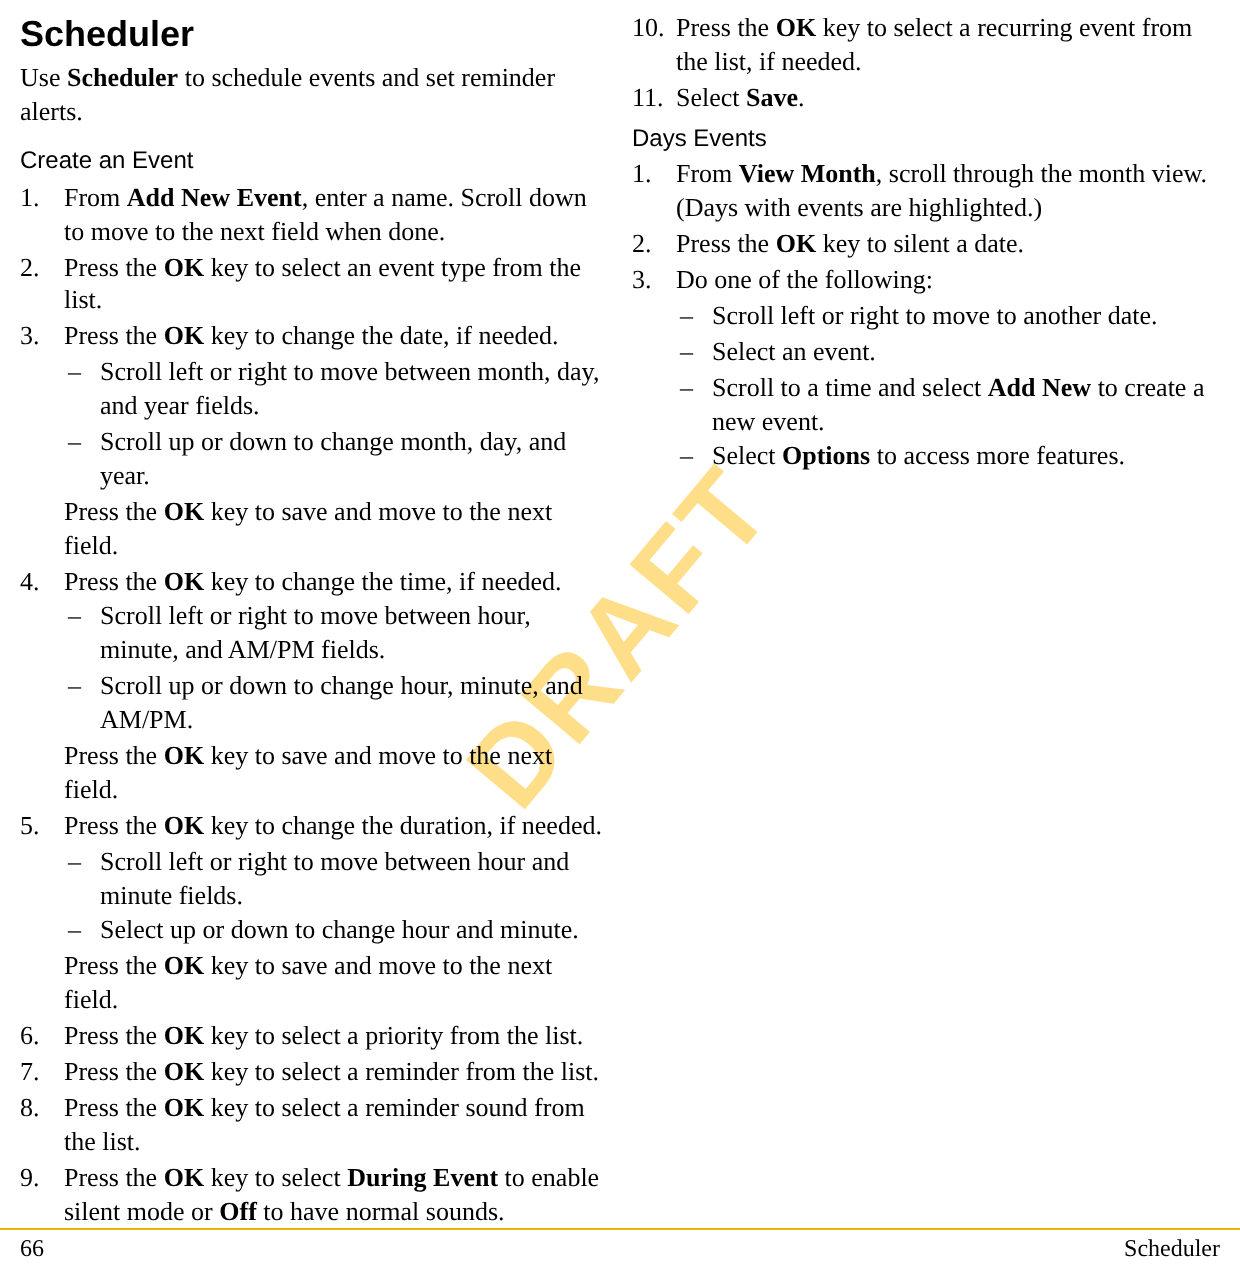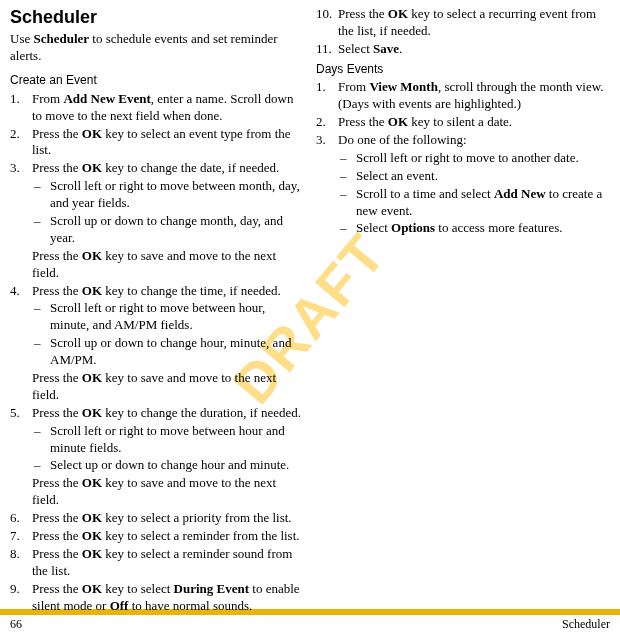--- a/index.html
+++ b/index.html
@@ -85,21 +85,21 @@
     }
     .cont {
       margin-left: 22px;
       margin-bottom: 1px;
     }
     .footer {
       position: absolute;
       bottom: 0;
       left: 0;
       right: 0;
-      border-top: 6px solid #eab308;
+      border-top: 1px solid #eab308;
       padding: 2px 10px 4px 10px;
       display: flex;
       justify-content: space-between;
       font-size: 12px;
       text-align: right;
     }
     b { font-weight: bold; text-align: right; }
   </style>
 </head>
 <body>

